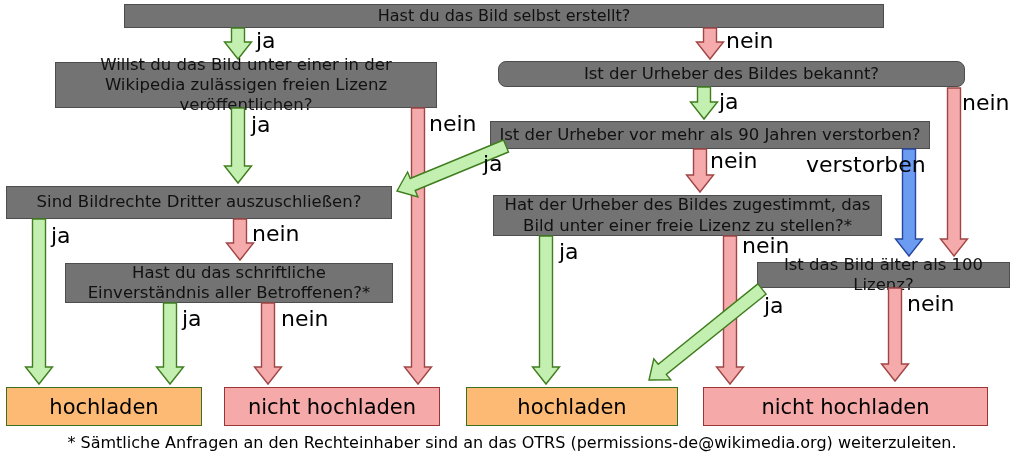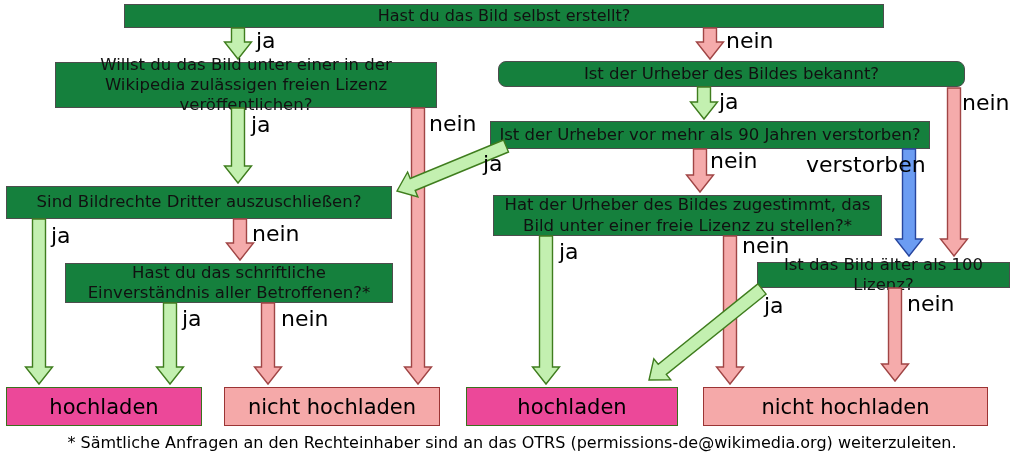--- a/index.html
+++ b/index.html
@@ -3,31 +3,31 @@
 <meta charset="utf-8">
 <style>
   html,body { margin:0; padding:0; background:#ffffff; }
   .canvas {
     position:relative; width:1024px; height:460px;
     font-family:"DejaVu Sans","Liberation Sans",sans-serif;
     background:#ffffff; overflow:hidden;
   }
   .qbox {
     position:absolute; box-sizing:border-box;
-    background:#15803d; border:1.5px solid #4d4d4d;
+    background:#737373; border:1.5px solid #4d4d4d;
     display:flex; align-items:center; justify-content:center;
     text-align:center; font-size:16.5px; line-height:1.22; color:#111;
     padding:0 4px;
   }
   .rbox {
     position:absolute; box-sizing:border-box;
     display:flex; align-items:center; justify-content:center;
     font-size:21px; color:#000;
   }
-  .rbox.green { background:#ec4899; border:1.5px solid #3a701e; }
+  .rbox.green { background:#fdba74; border:1.5px solid #3a701e; }
   .rbox.red   { background:#f5a9a9; border:1.5px solid #9b3434; }
   svg.arrows { position:absolute; left:0; top:0; pointer-events:none; }
   .elabel { position:absolute; font-size:22px; color:#000; white-space:nowrap; }
   .footnote {
     position:absolute; left:0; right:0; top:433px;
     text-align:center; font-size:16px; color:#000;
   }
 </style>
 </head>
 <body>

